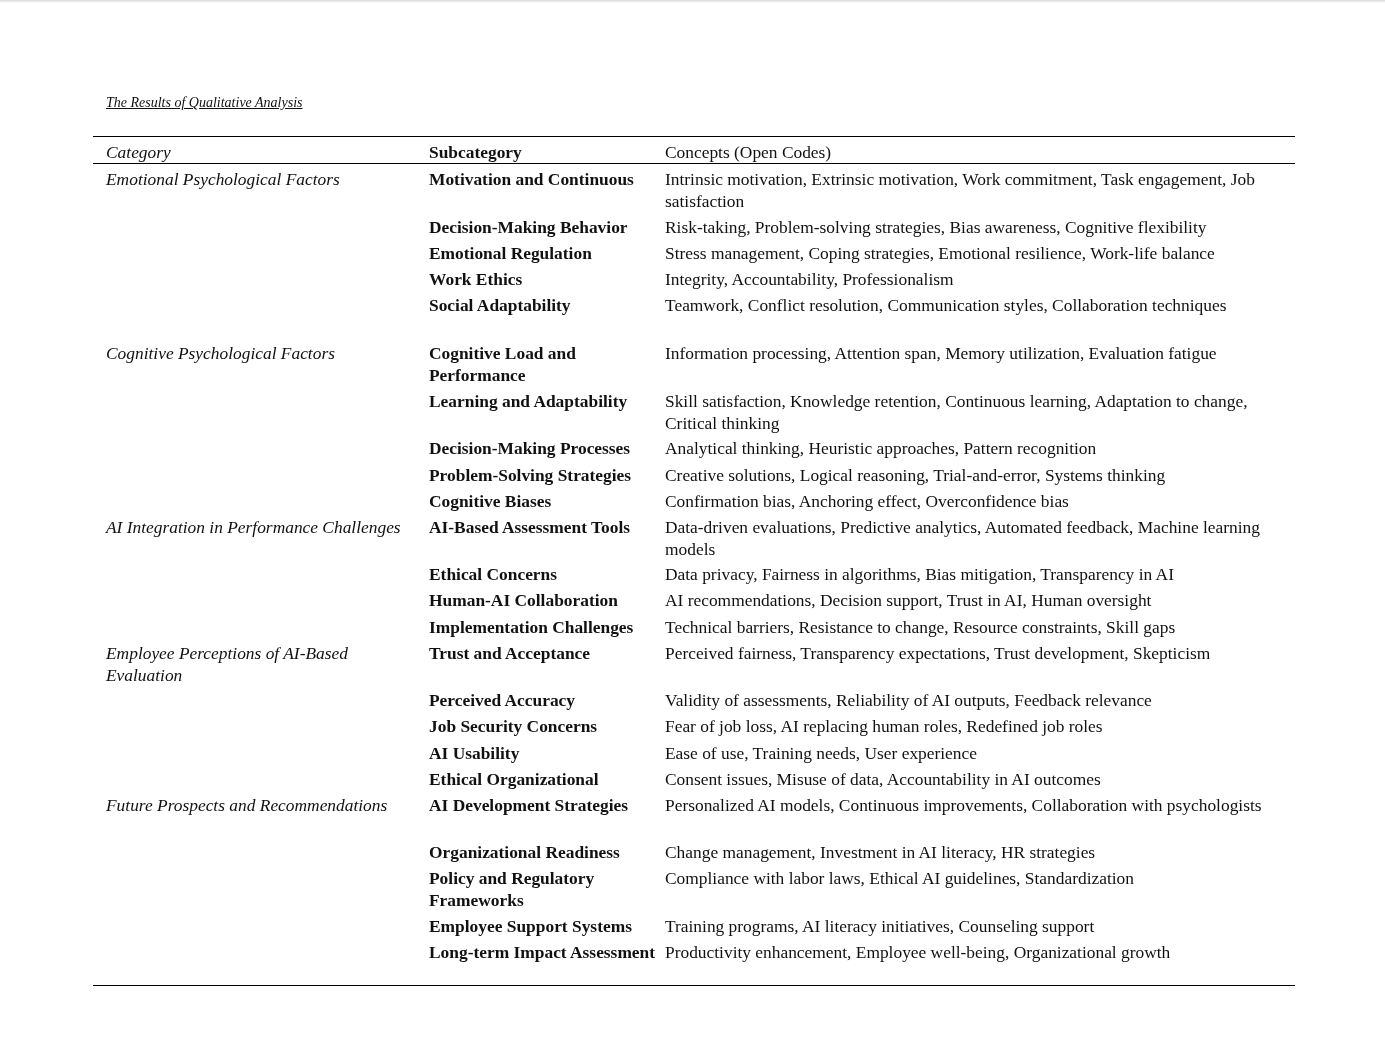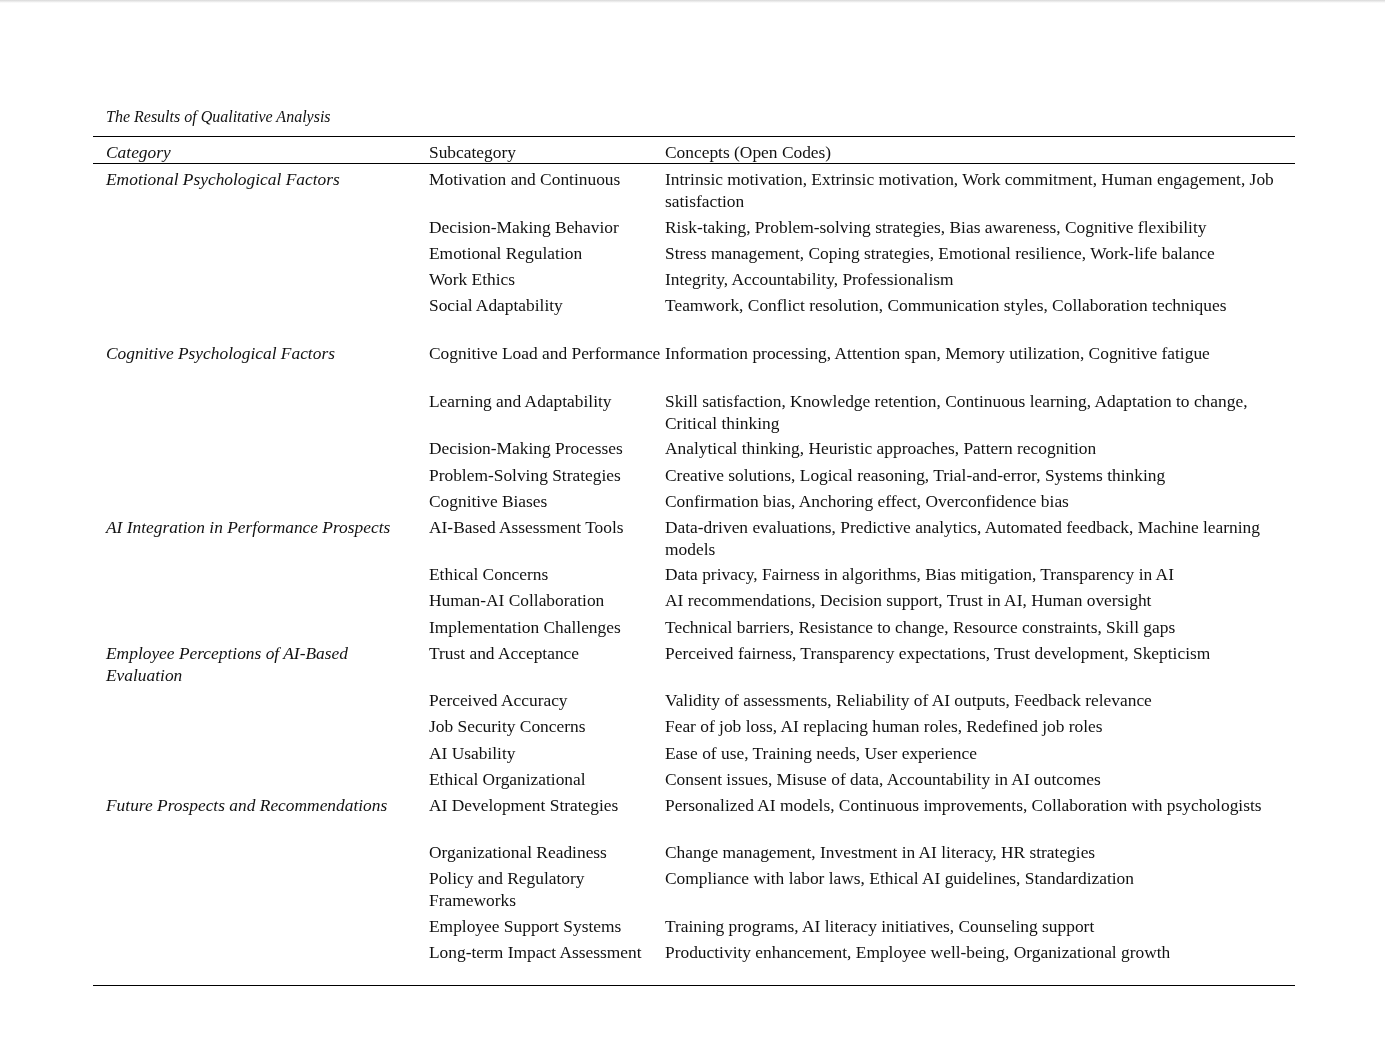--- a/index.html
+++ b/index.html
@@ -2,26 +2,26 @@
 <html><head>
 <meta charset="utf-8">
 <style>
   html, body { margin: 0; padding: 0; }
   body {
     width: 1385px; height: 1053px; background: #ffffff; position: relative;
     font-family: "Liberation Serif", "DejaVu Serif", serif; color: #111; overflow: hidden;
   }
   .topbar { position: absolute; left: 0; top: 0; width: 1385px; height: 3px;
     background: linear-gradient(#d8d8d8, #ffffff); }
-  .caption { position: absolute; left: 106px; top: 104px; font-style: italic; font-size: 16px; line-height: 26px; }
+  .caption { position: absolute; left: 106px; top: 90px; font-style: italic; font-size: 14px; line-height: 26px; text-decoration: underline; }
   .rule { position: absolute; left: 93px; width: 1202px; height: 1px; background: #000; }
   .row { position: absolute; left: 0; width: 1385px; }
   .cell { position: absolute; top: 0; font-size: 17.4px; line-height: 21.5px; white-space: normal; }
   .c1 { left: 106px; width: 300px; font-style: italic; }
-  .c2 { left: 429px; width: 235px; }
+  .c2 { left: 429px; width: 235px; font-weight: bold; }
   .c3 { left: 665px; width: 610px; }
 </style>
 </head>
 <body>
 
 <div class="topbar"></div>
 
 <div class="caption">The Results of Qualitative Analysis</div>
 
 <div class="rule" style="top:136px"></div>
@@ -31,21 +31,21 @@
   <div class="cell c2">Subcategory</div>
   <div class="cell c3">Concepts (Open Codes)</div>
 </div>
 
 <div class="rule" style="top:163px"></div>
 
 <div id="table-body">
     <div class="row" style="top: 169px;">
       <div class="cell c1">Emotional Psychological Factors</div>
       <div class="cell c2">Motivation and Continuous</div>
-      <div class="cell c3">Intrinsic motivation, Extrinsic motivation, Work commitment, Human engagement, Job satisfaction</div>
+      <div class="cell c3">Intrinsic motivation, Extrinsic motivation, Work commitment, Task engagement, Job satisfaction</div>
     </div>
     <div class="row" style="top: 217px;">
       <div class="cell c1"></div>
       <div class="cell c2">Decision-Making Behavior</div>
       <div class="cell c3">Risk-taking, Problem-solving strategies, Bias awareness, Cognitive flexibility</div>
     </div>
     <div class="row" style="top: 243px;">
       <div class="cell c1"></div>
       <div class="cell c2">Emotional Regulation</div>
       <div class="cell c3">Stress management, Coping strategies, Emotional resilience, Work-life balance</div>
@@ -56,21 +56,21 @@
       <div class="cell c3">Integrity, Accountability, Professionalism</div>
     </div>
     <div class="row" style="top: 295px;">
       <div class="cell c1"></div>
       <div class="cell c2">Social Adaptability</div>
       <div class="cell c3">Teamwork, Conflict resolution, Communication styles, Collaboration techniques</div>
     </div>
     <div class="row" style="top: 343px;">
       <div class="cell c1">Cognitive Psychological Factors</div>
       <div class="cell c2">Cognitive Load and Performance</div>
-      <div class="cell c3">Information processing, Attention span, Memory utilization, Cognitive fatigue</div>
+      <div class="cell c3">Information processing, Attention span, Memory utilization, Evaluation fatigue</div>
     </div>
     <div class="row" style="top: 391px;">
       <div class="cell c1"></div>
       <div class="cell c2">Learning and Adaptability</div>
       <div class="cell c3">Skill satisfaction, Knowledge retention, Continuous learning, Adaptation to change, Critical thinking</div>
     </div>
     <div class="row" style="top: 438px;">
       <div class="cell c1"></div>
       <div class="cell c2">Decision-Making Processes</div>
       <div class="cell c3">Analytical thinking, Heuristic approaches, Pattern recognition</div>
@@ -79,21 +79,21 @@
       <div class="cell c1"></div>
       <div class="cell c2">Problem-Solving Strategies</div>
       <div class="cell c3">Creative solutions, Logical reasoning, Trial-and-error, Systems thinking</div>
     </div>
     <div class="row" style="top: 491px;">
       <div class="cell c1"></div>
       <div class="cell c2">Cognitive Biases</div>
       <div class="cell c3">Confirmation bias, Anchoring effect, Overconfidence bias</div>
     </div>
     <div class="row" style="top: 517px;">
-      <div class="cell c1">AI Integration in Performance Prospects</div>
+      <div class="cell c1">AI Integration in Performance Challenges</div>
       <div class="cell c2">AI-Based Assessment Tools</div>
       <div class="cell c3">Data-driven evaluations, Predictive analytics, Automated feedback, Machine learning models</div>
     </div>
     <div class="row" style="top: 564px;">
       <div class="cell c1"></div>
       <div class="cell c2">Ethical Concerns</div>
       <div class="cell c3">Data privacy, Fairness in algorithms, Bias mitigation, Transparency in AI</div>
     </div>
     <div class="row" style="top: 590px;">
       <div class="cell c1"></div>

